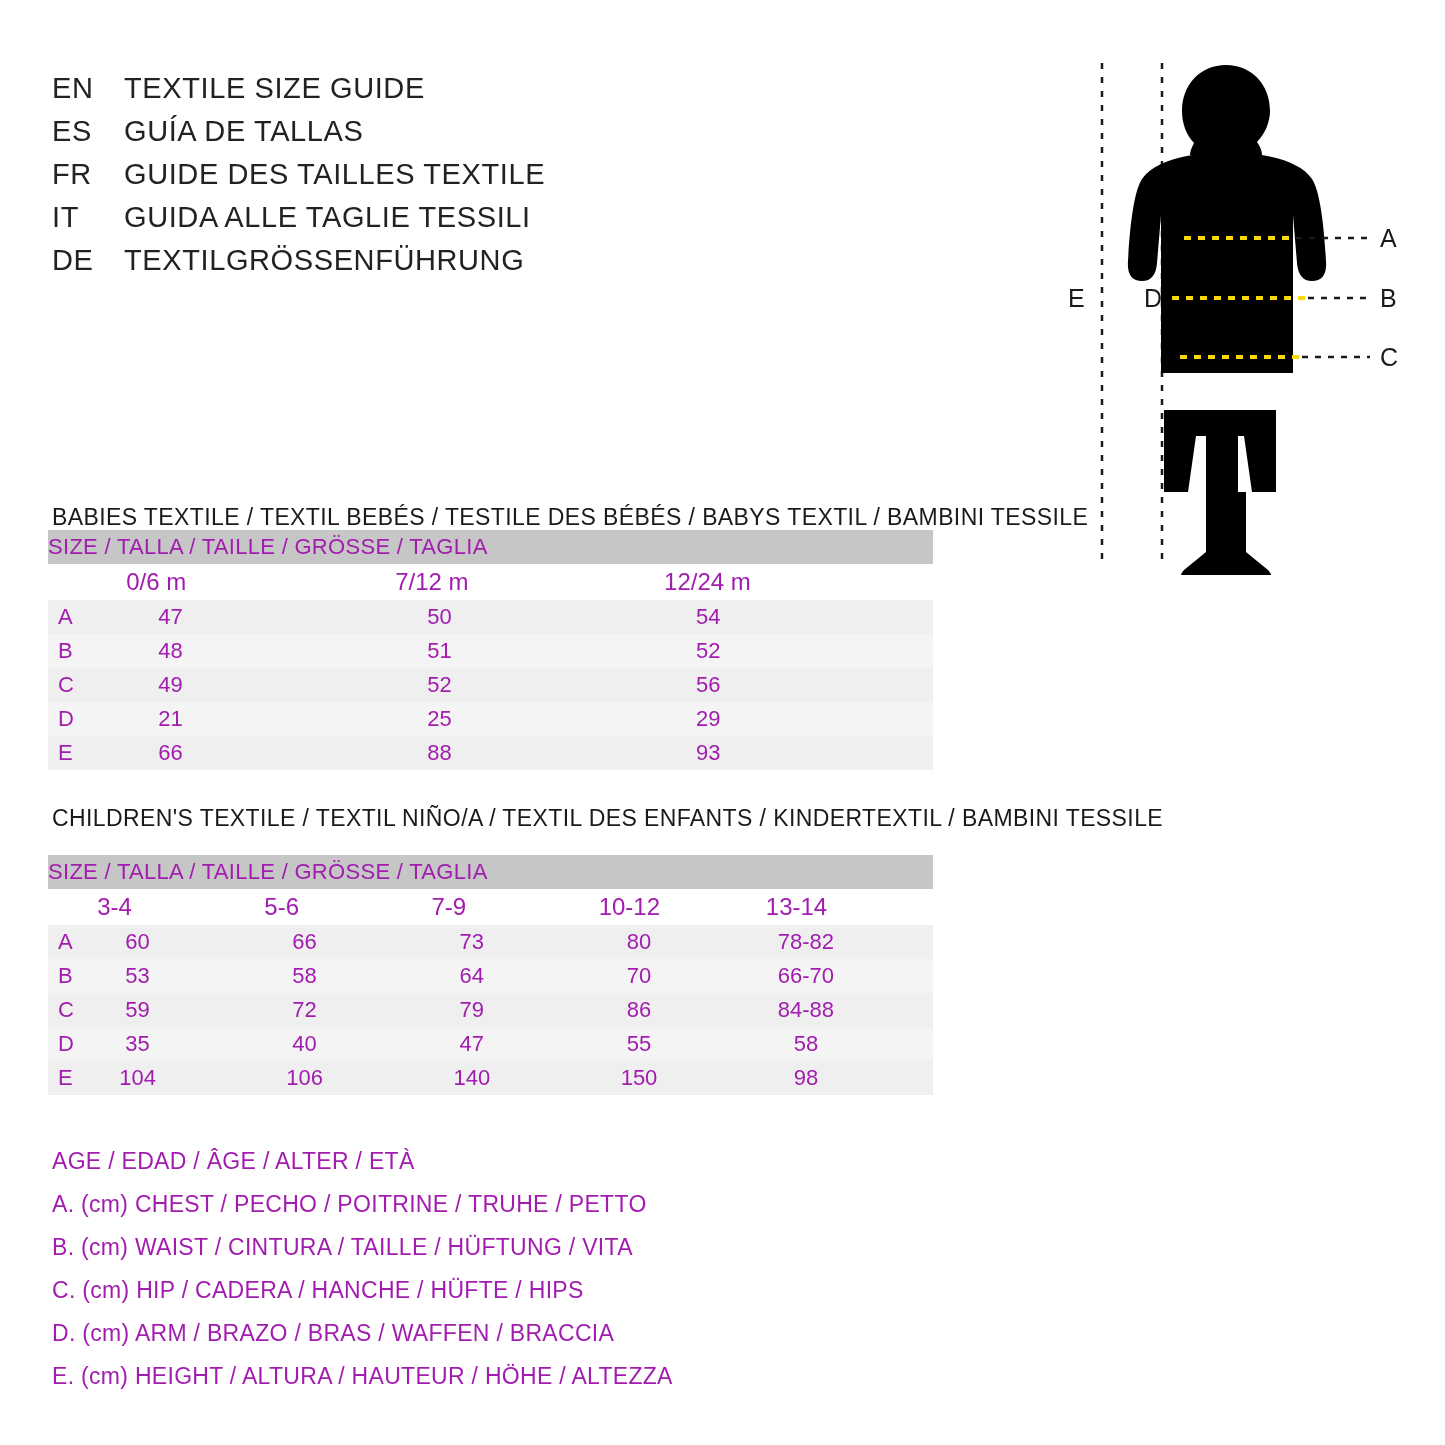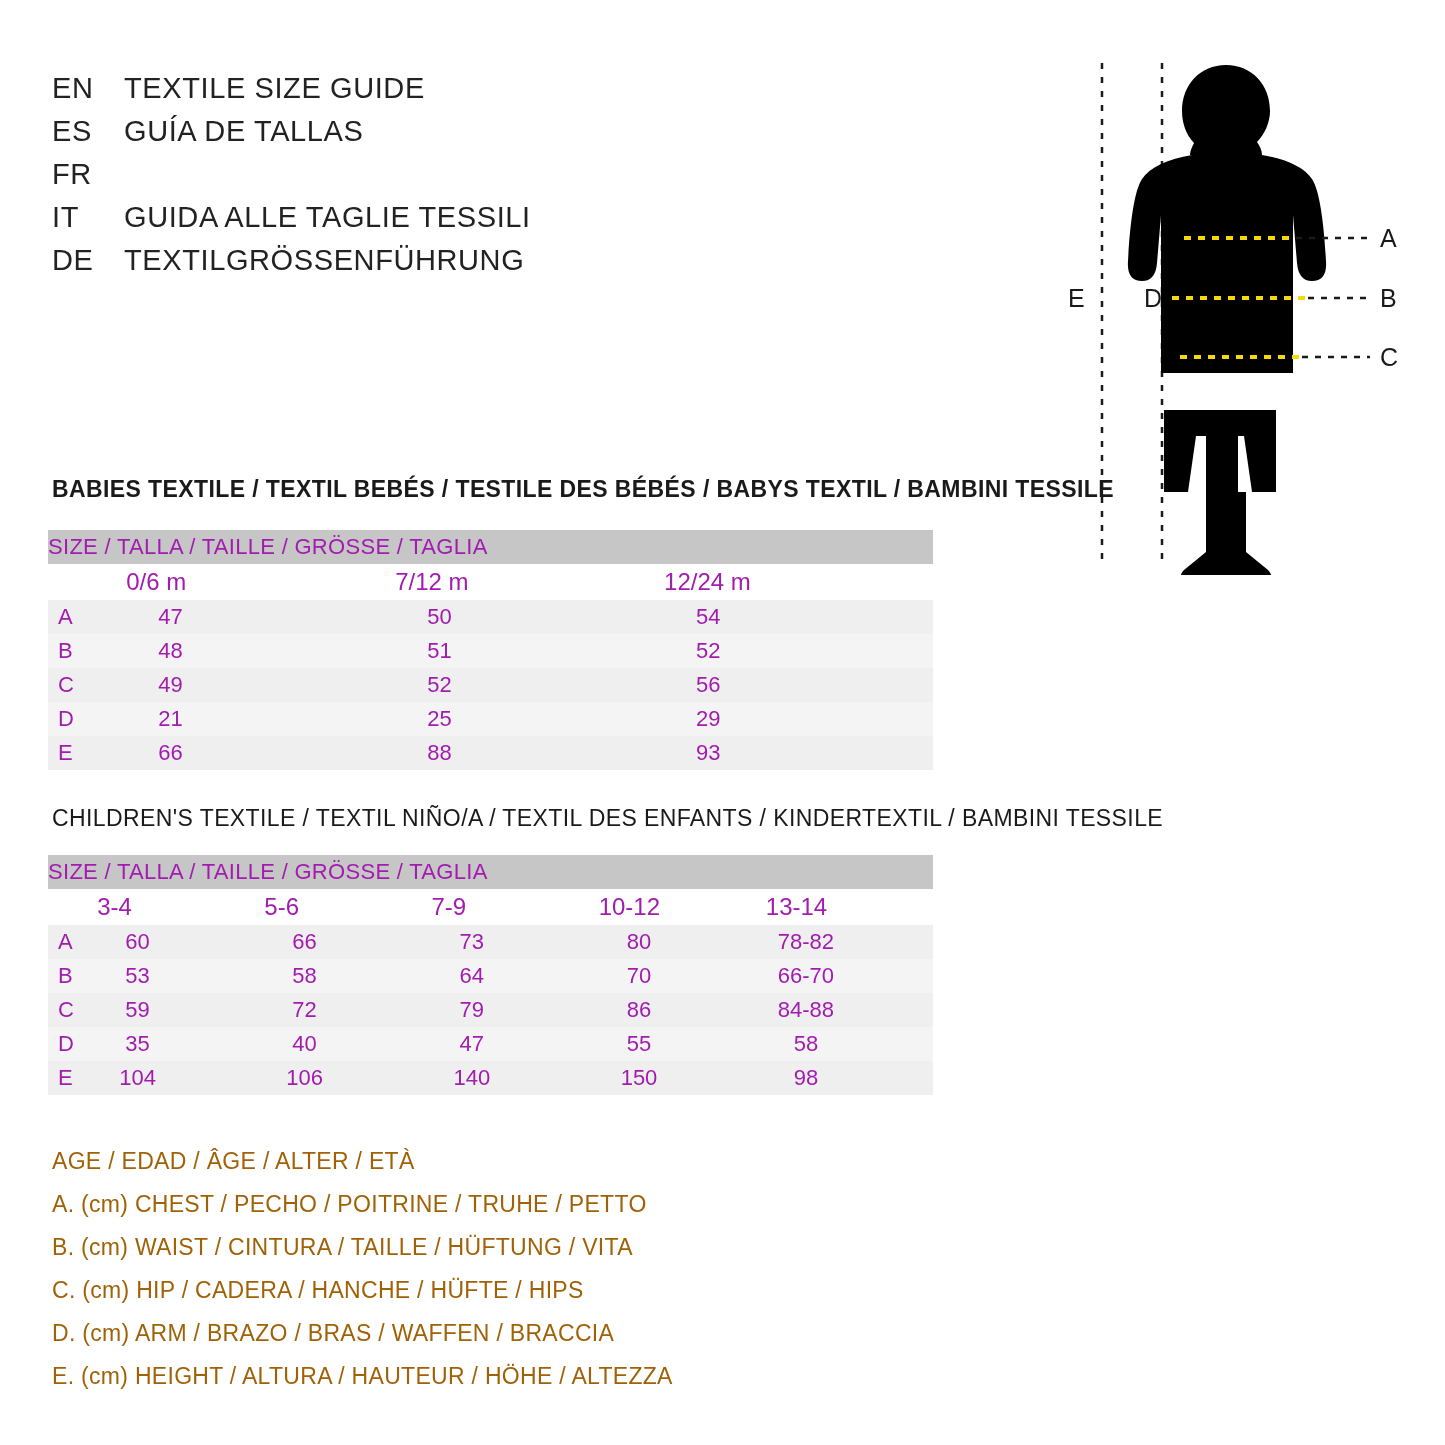--- a/index.html
+++ b/index.html
@@ -55,21 +55,21 @@
 
   
   .section-title {
     position: absolute;
     left: 52px;
     font-size: 23px;
     letter-spacing: 0.4px;
     color: #1a1a1a;
     white-space: nowrap;
   }
-  #babies-title { top: 476px; font-weight: bold; }
+  #babies-title { top: 504px; }
   #children-title { top: 805px; }
 
   table.size-table {
     position: absolute;
     left: 48px;
     border-collapse: collapse;
     font-size: 22px;
     color: #a21caf;
   }
   #babies-table { top: 530px; width: 885px; }
@@ -114,21 +114,21 @@
   
   .legend {
     position: absolute;
     left: 52px;
     top: 1140px;
     width: 900px;
   }
   .legend-row {
     font-size: 23px;
     letter-spacing: 0.3px;
-    color: #a16207;
+    color: #a21caf;
     height: 43px;
     line-height: 43px;
     white-space: nowrap;
   }
 </style>
 </head>
 <body>
 
 <div class="page">
 
@@ -136,20 +136,21 @@
     <div class="lang-row">
       <span class="lang-code">EN</span>
       <span class="lang-text">TEXTILE SIZE GUIDE</span>
     </div>
     <div class="lang-row">
       <span class="lang-code">ES</span>
       <span class="lang-text">GUÍA DE TALLAS</span>
     </div>
     <div class="lang-row">
       <span class="lang-code">FR</span>
+      <span class="lang-text">GUIDE DES TAILLES TEXTILE</span>
     </div>
     <div class="lang-row">
       <span class="lang-code">IT</span>
       <span class="lang-text">GUIDA ALLE TAGLIE TESSILI</span>
     </div>
     <div class="lang-row">
       <span class="lang-code">DE</span>
       <span class="lang-text">TEXTILGRÖSSENFÜHRUNG</span>
     </div>
   </div>

